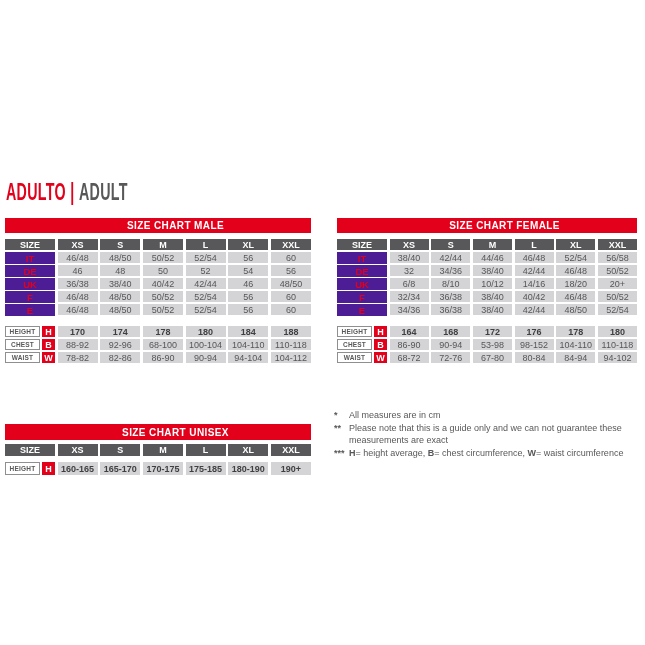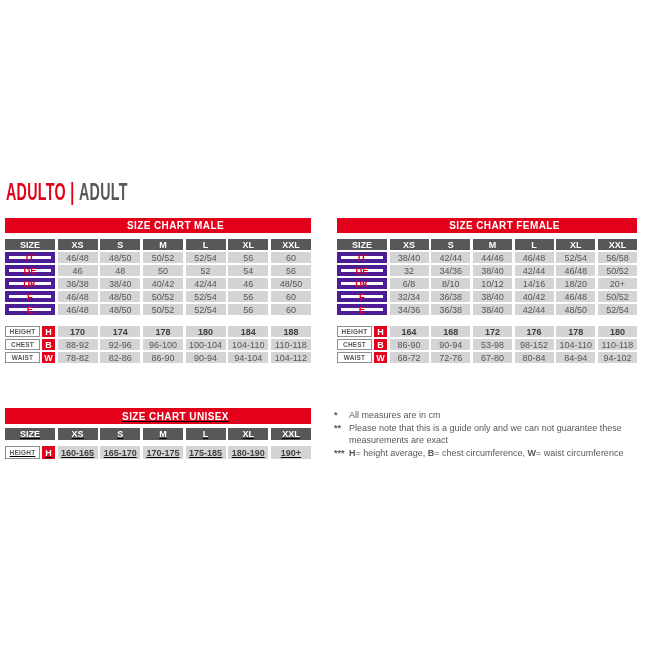--- a/index.html
+++ b/index.html
@@ -13,21 +13,21 @@
     white-space:nowrap; transform:scaleX(0.62); transform-origin:0 50%;
     color:#e2001a; letter-spacing:0.5px;
   }
   .page-title .sep{ color:#e2001a; margin:0 7px; }
   .page-title .secondary{ color:#58585a; }
 
   
   .size-table{ position:absolute; }
   .size-table.male   { left:5px;   top:218px; width:306px; }
   .size-table.female { left:337px; top:218px; width:300px; }
-  .size-table.unisex { left:5px;   top:408px; width:306px;text-decoration:underline; }
+  .size-table.unisex { left:5px;   top:424px; width:306px; }
 
   .tbar{
     height:15px; background:#e2001a; color:#ffffff;
     font-size:10px; font-weight:bold; letter-spacing:0.4px;
     display:flex; align-items:center; justify-content:center;padding-left:35px;
   }
   .unisex .tbar{ height:16px; }
 
   .tgrid{
     display:grid; grid-template-columns:50px repeat(6, 1fr);
@@ -41,21 +41,21 @@
   .hdr-cell{
     background:#58585a; color:#ffffff; font-size:9px; font-weight:bold;
     display:flex; align-items:center; justify-content:center;
   }
   .cell{
     background:#d4d4d6; color:#565659; font-size:9px;
     display:flex; align-items:center; justify-content:center;
   }
   .cell.bold{ font-weight:bold; color:#3f3f42; }
   .label-box{
-    background:#ffffff; border:4px solid #4c1d95; color:#e2001a;
+    background:#ffffff; border:6px solid #4c1d95; color:#e2001a;
     font-size:9.5px; font-weight:bold;
     display:flex; align-items:center; justify-content:center;
   }
   .spacer-row{ grid-column:1 / -1; }
 
   .measure-label{ display:flex; gap:2px; }
   .measure-name{
     flex:1 1 auto; background:#ffffff; border:1px solid #8f8f92;
     color:#58585a; font-size:6.5px; font-weight:bold; letter-spacing:0.2px;
     display:flex; align-items:center; justify-content:center;
@@ -146,21 +146,21 @@
     <div class="cell bold">180</div>
     <div class="cell bold">184</div>
     <div class="cell bold">188</div>
 
     <div class="measure-label">
       <span class="measure-name">CHEST</span>
       <span class="key-box">B</span>
     </div>
     <div class="cell">88-92</div>
     <div class="cell">92-96</div>
-    <div class="cell">96-100</div>
+    <div class="cell">68-100</div>
     <div class="cell">100-104</div>
     <div class="cell">104-110</div>
     <div class="cell">110-118</div>
 
     <div class="measure-label">
       <span class="measure-name">WAIST</span>
       <span class="key-box">W</span>
     </div>
     <div class="cell">78-82</div>
     <div class="cell">82-86</div>

